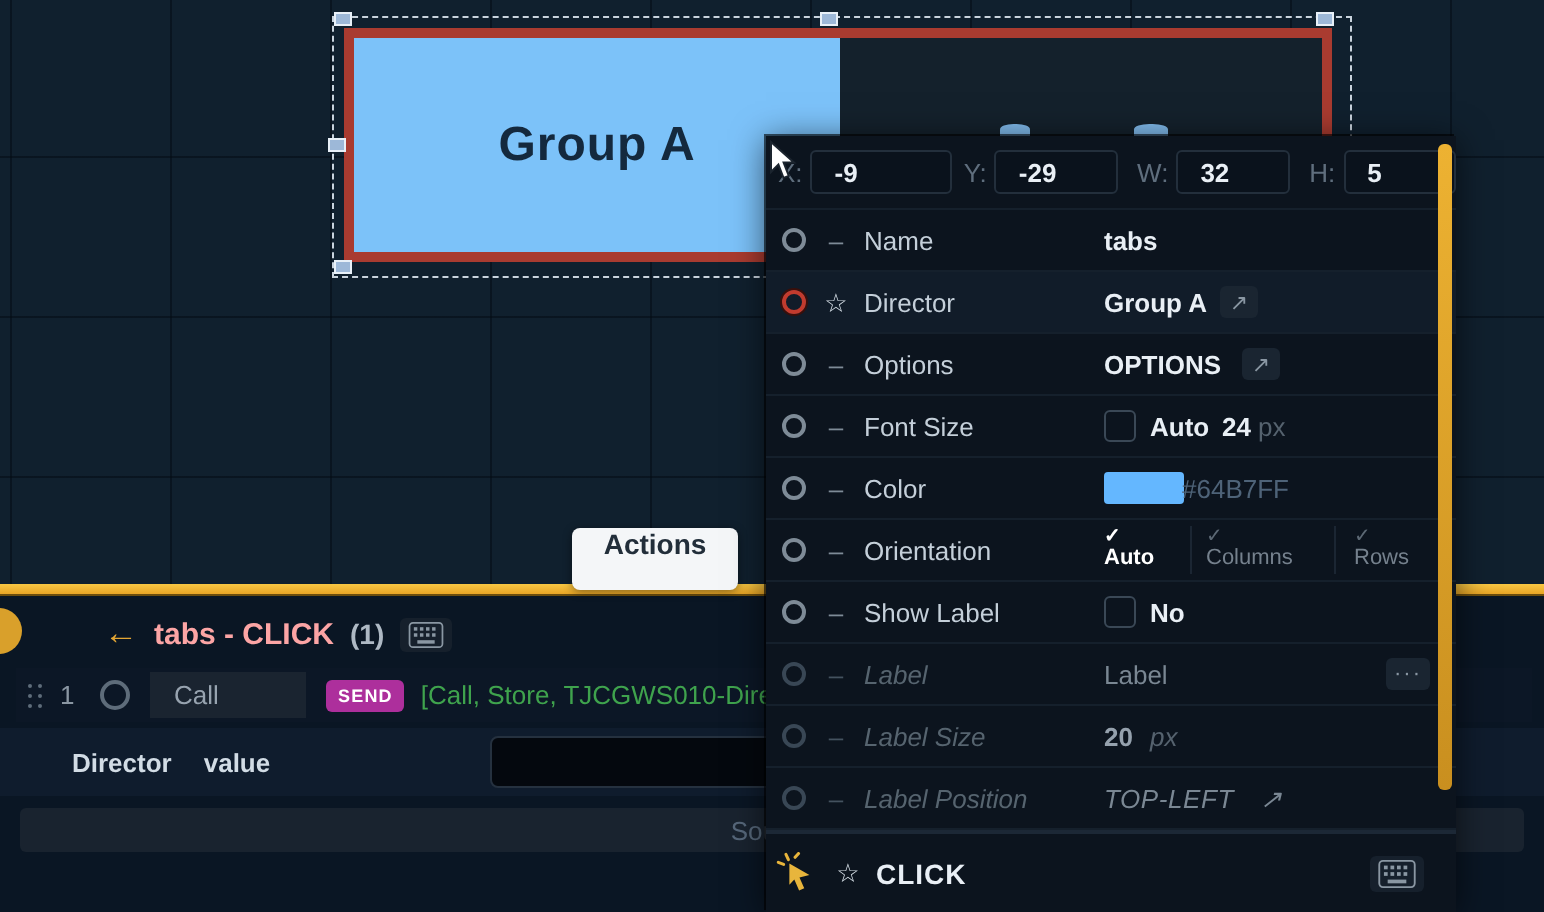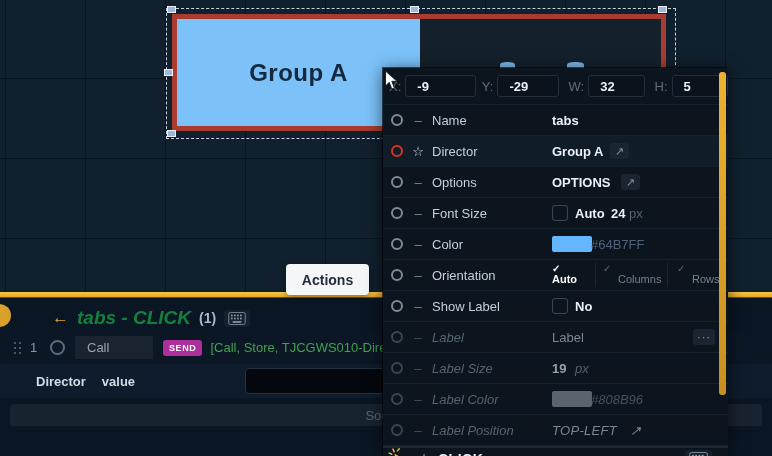--- a/index.html
+++ b/index.html
@@ -22,38 +22,38 @@
   .bump{position:absolute;background:#7FB9EA;border-radius:45% 45% 0 0;z-index:4;}
 
   
   .yline{left:0;top:292px;width:772px;height:5px;background:linear-gradient(#F8C743,#E8A526);border-bottom:1px solid #6B4D0D;z-index:5;}
 
   
   .bpanel{left:0;top:298px;width:772px;height:158px;background:#0A1624;z-index:6;font-size:13px;}
   .gold-circ{position:absolute;left:-12px;top:6px;width:23px;height:23px;border-radius:50%;background:#D9A02B;}
   .bhead{position:absolute;left:52px;top:9px;display:flex;align-items:center;gap:8px;}
   .back-arrow{color:#E3A634;font-size:17px;font-weight:bold;}
-  .btitle{color:#15803d;font-size:19px;font-weight:bold;font-style:italic;}
+  .btitle{color:#fca5a5;font-size:15px;font-weight:bold;}
   .bcount{color:#AEB9C4;font-size:14px;font-weight:bold;}
   .kbd-box{background:#16202C;border-radius:3px;padding:2px 4px;display:inline-flex;align-items:center;}
   .crow{position:absolute;left:8px;top:36px;width:758px;height:27px;background:#0C1726;display:flex;align-items:center;}
   .dots{width:6px;height:12px;margin-left:6px;position:relative;}
   .dots::before{content:"";position:absolute;width:2px;height:2px;background:#5E6C7A;border-radius:50%;
     box-shadow:5px 0 0 #5E6C7A,0 5px 0 #5E6C7A,5px 5px 0 #5E6C7A,0 10px 0 #5E6C7A,5px 10px 0 #5E6C7A;}
   .cidx{color:#8A96A2;margin-left:10px;width:12px;}
   .circle{width:11px;height:11px;border:2px solid #5E6C7A;border-radius:50%;margin-left:8px;}
   .callbox{margin-left:10px;width:78px;height:23px;background:#1A2430;color:#97A3AF;display:flex;align-items:center;padding-left:12px;box-sizing:border-box;}
   .badge{margin-left:10px;background:#AD2F9C;color:#fff;font-size:9px;font-weight:bold;letter-spacing:.6px;border-radius:3px;padding:3px 6px;}
   .gargs{margin-left:8px;color:#3FA34D;white-space:nowrap;overflow:hidden;}
   .arow{position:absolute;left:0;top:66px;width:772px;height:34px;background:#0F1C2D;display:flex;align-items:center;}
   .alabel{font-weight:bold;color:#D2DCE5;margin-left:36px;}
   .aparam{font-weight:bold;color:#D2DCE5;margin-left:16px;}
   .ainput{margin-left:110px;width:440px;height:24px;background:#04080E;border:1px solid #25313F;border-radius:4px;color:#C4CFD9;font-size:12px;padding:0 6px;outline:none;}
   .srcbar{position:absolute;left:10px;top:106px;width:752px;height:22px;background:#19232F;border-radius:3px;display:flex;align-items:center;justify-content:center;color:#56677A;font-size:13px;}
-  .actions-tab{left:286px;top:264px;width:83px;height:31px;background:#F4F6F8;border-radius:4px;z-index:7;display:flex;align-items:center;justify-content:center;box-shadow:0 1px 5px rgba(0,0,0,.45);}
+  .actions-tab{left:286px;top:264px;width:83px;height:31px;background:#F4F6F8;border-radius:4px;z-index:7;display:flex;align-items:flex-start;justify-content:center;box-shadow:0 1px 5px rgba(0,0,0,.45);}
   .actions-tab span{color:#222E3A;font-weight:bold;font-size:14px;}
 
   
   .props{left:383px;top:68px;width:345px;height:388px;background:#0C141E;z-index:10;display:flex;flex-direction:column;box-shadow:0 2px 16px rgba(0,0,0,.6), -1px -1px 0 rgba(0,0,0,.6);font-size:13px;}
   .coordrow{height:36px;display:flex;align-items:center;border-bottom:1px solid #15202C;flex:none;}
   .clabel{color:#5F6E7D;font-size:13px;}
   .cfield{height:22px;background:#0A121C;border:1px solid #232F3C;border-radius:3px;color:#E9EFF5;font-weight:bold;display:flex;align-items:center;padding-left:11px;box-sizing:border-box;}
   .prow{height:30px;display:flex;align-items:center;border-bottom:1px solid #15202C;flex:none;position:relative;}
   .radio{width:8px;height:8px;border:2.5px solid #7E8B97;border-radius:50%;margin-left:8px;flex:none;}
   .radio.red{border-color:#C23B2E;box-shadow:0 0 0 1px #3a0f0b;}
@@ -71,21 +71,21 @@
   .swatch{position:absolute;left:169px;width:40px;height:16px;border-radius:2px;}
   .hex{position:absolute;left:208px;color:#4E6378;}
   .hex.dim{color:#44515D;font-style:italic;}
   .chk{position:absolute;left:169px;width:14px;height:14px;border:1px solid #3A4856;border-radius:3px;background:transparent;}
   .chklabel{position:absolute;left:192px;font-weight:bold;color:#E9EFF5;}
   .unit{color:#55626E;}
   .ori{position:absolute;top:0;height:100%;display:flex;flex-direction:column;justify-content:center;line-height:1.05;}
   .ori .ck{font-size:10px;}
   .ori .ol{font-size:11px;}
   .ori.on .ck,.ori.on .ol{color:#FFFFFF;font-weight:bold;}
-  .ori.off .ck{color:#5C6874;} .ori.off .ol{color:#75818D;margin-left:15px;}
+  .ori.off .ck{color:#5C6874;} .ori.off .ol{color:#75818D;}
   .oridiv{position:absolute;top:3px;bottom:3px;width:1px;background:#1B2633;}
   .clickrow{flex:1;display:flex;align-items:center;border-top:2px solid #1C2836;position:relative;}
   .clicklabel{margin-left:7px;font-weight:bold;color:#E9EFF5;font-size:14px;letter-spacing:.5px;}
   .scrollbar{position:absolute;right:2px;top:4px;width:7px;height:323px;border-radius:3px;background:linear-gradient(#EDB232,#C98F1F);z-index:12;}
   .cursor{left:384px;top:70px;z-index:20;}
   .morebox{position:absolute;left:310px;width:22px;height:16px;background:#1A2531;border-radius:3px;color:#8A97A3;font-size:11px;display:flex;align-items:center;justify-content:center;letter-spacing:1px;}
 </style>
 </head>
 <body>
 
@@ -246,31 +246,24 @@
       <span class="dash dim"></span>
       <span class="plabel">Label</span>
       <span class="pval dim">Label</span>
       <span class="morebox">···</span>
     </div>
 
     <div class="prow dimrow">
       <span class="radio dim"></span>
       <span class="dash dim"></span>
       <span class="plabel">Label Size</span>
-      <span class="pval" style="color:#95A1AD;">19</span>
+      <span class="pval" style="color:#95A1AD;">20</span>
       <span class="pval unit" style="left:192px;font-weight:normal;font-style:italic;">px</span>
     </div>
 
-    <div class="prow dimrow">
-      <span class="radio dim"></span>
-      <span class="dash dim"></span>
-      <span class="plabel">Label Color</span>
-      <span class="swatch" style="background:#5A646E;"></span>
-      <span class="hex dim">#808B96</span>
-    </div>
 
     <div class="prow dimrow">
       <span class="radio dim"></span>
       <span class="dash dim"></span>
       <span class="plabel">Label Position</span>
       <span class="pval dim" style="font-style:italic;letter-spacing:.3px;text-align:center;">TOP-LEFT</span>
       <span class="pval dim" style="left:247px;font-style:italic;">↗</span>
     </div>
 
     <div class="clickrow">

